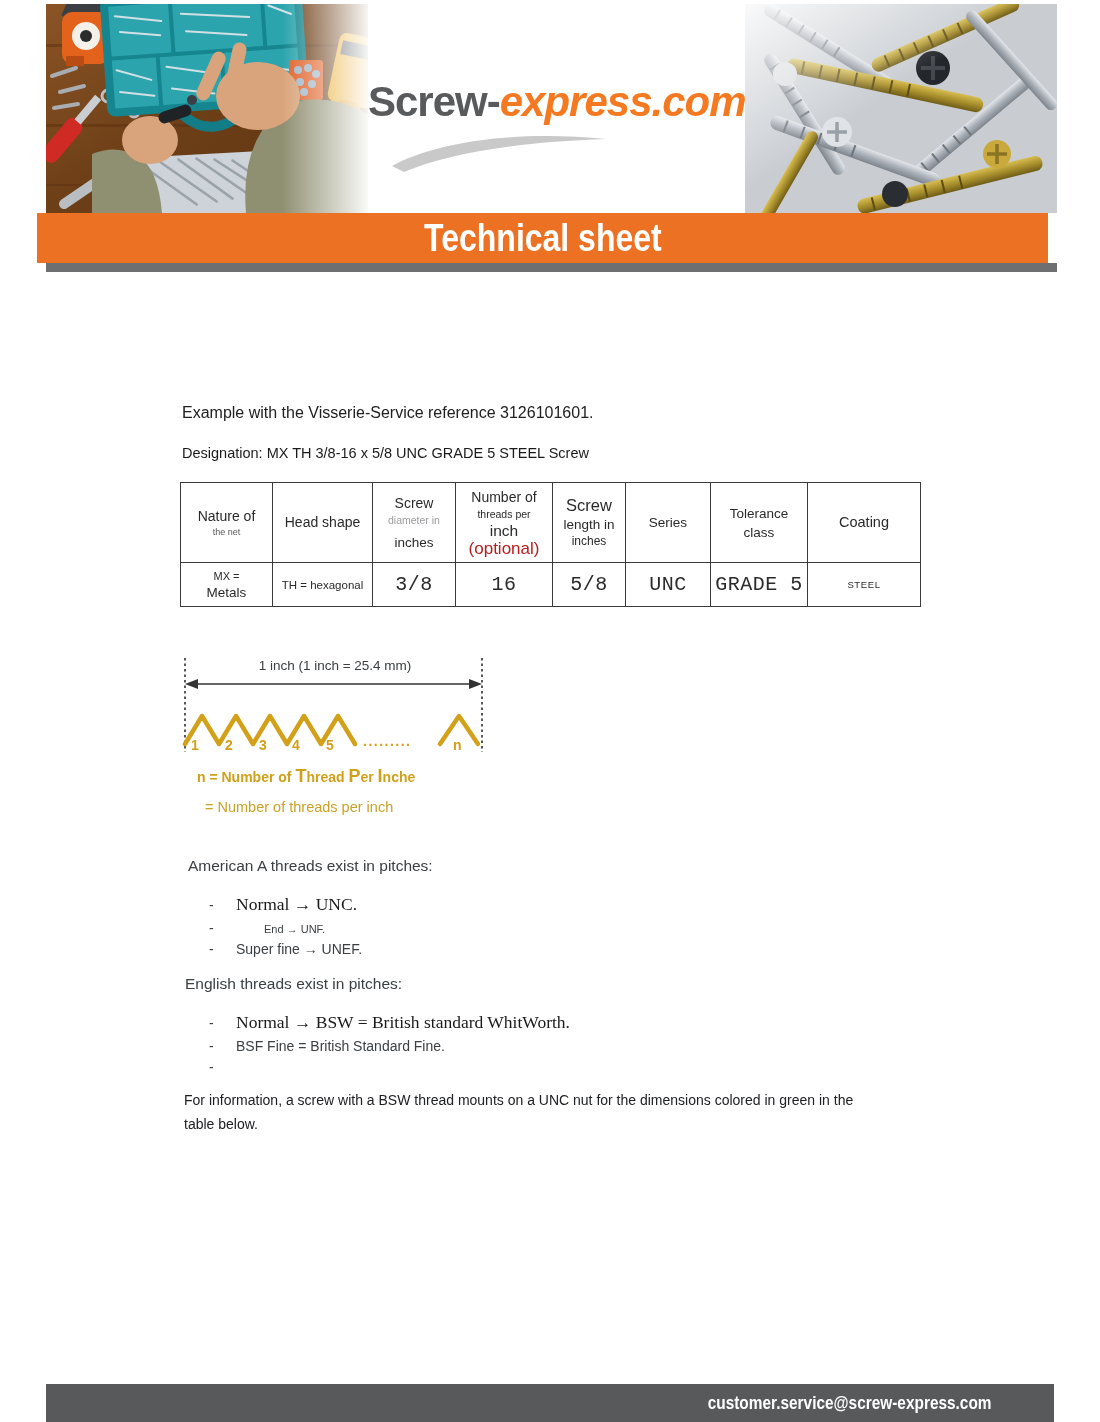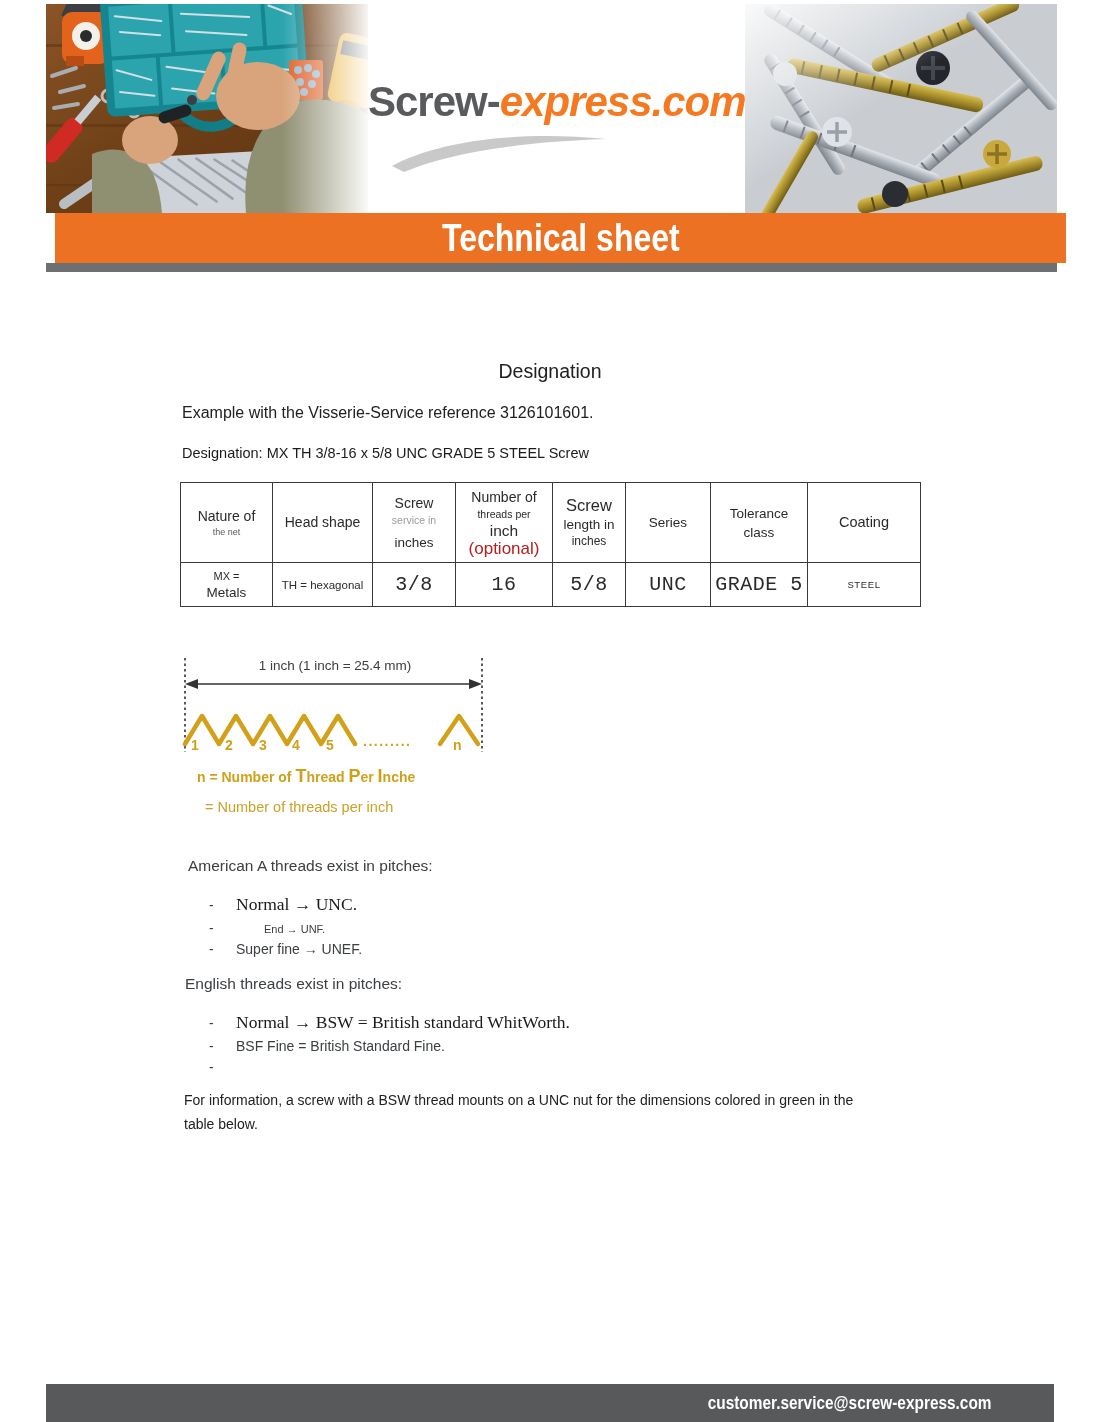--- a/index.html
+++ b/index.html
@@ -10,21 +10,21 @@
   .hdr-photo { position:absolute; top:4px; height:209px; overflow:hidden; }
   .hdr-photo svg { display:block; }
   .photo-left { left:46px; width:322px; }
   .photo-right { left:745px; width:312px; }
   .logo-area { position:absolute; left:368px; top:4px; width:377px; height:209px; background:#ffffff; }
   .logo-text { position:absolute; left:0; top:74px; width:100%; text-align:center; font-size:42px; font-weight:bold; letter-spacing:-1px; white-space:nowrap; }
   .logo-p1 { color:#595a5c; }
   .logo-p2 { color:#f47920; font-style:italic; }
   .swoosh { position:absolute; left:20px; top:128px; }
 
-  .banner { position:absolute; left:55px; top:213px; width:1011px; height:50px; background:#ec7123; text-align:center; }
+  .banner { position:absolute; left:37px; top:213px; width:1011px; height:50px; background:#ec7123; text-align:center; }
   .banner-title { display:inline-block; color:#ffffff; font-weight:bold; font-size:39px; line-height:50px; letter-spacing:0px; transform:scaleX(0.82); transform-origin:center; white-space:nowrap; }
   .divider { position:absolute; left:46px; top:263px; width:1011px; height:9px; background:#6e6f71; }
 
   
   .doc-title { position:absolute; left:0; top:360px; width:1100px; text-align:center; font-size:19.5px; font-weight:500; color:#212121; }
   .example-line { position:absolute; left:182px; top:404px; font-size:16px; color:#212121; }
   .designation-line { position:absolute; left:182px; top:445px; font-size:14.5px; color:#1b1b1b; }
 
   
   .spec-table { position:absolute; left:180px; top:482px; border-collapse:collapse; table-layout:fixed; }
@@ -316,37 +316,36 @@
       </g>
       <rect x="0" y="0" width="312" height="209" fill="url(#fadeTL)"></rect>
     </svg>
   </div>
 
   <div class="banner">
     <span class="banner-title">Technical sheet</span>
   </div>
   <div class="divider"></div>
 
-  <div class="doc-title">Designation</div>
   <div class="example-line">Example with the Visserie-Service reference 3126101601.</div>
   <div class="designation-line">Designation: MX TH 3/8-16 x 5/8 UNC GRADE 5 STEEL Screw</div>
 
   <table class="spec-table">
     <tbody>
         <tr class="hrow">
       <th class="cw1">
         <div class="th-main">Nature of</div>
         <div class="th-sub9">the net</div>
       </th>
       <th class="cw2">
         <div class="th-main">Head shape</div>
       </th>
       <th class="cw3">
         <div class="th-main">Screw</div>
-        <div class="th-mid th-gray">service in</div>
+        <div class="th-mid th-gray">diameter in</div>
         <div class="th-gap"></div>
         <div class="th-inches">inches</div>
       </th>
       <th class="cw4">
         <div class="th-main">Number of</div>
         <div class="th-mid">threads per</div>
         <div class="th-inch15">inch</div>
         <div class="th-opt">(optional)</div>
       </th>
       <th class="cw5">

